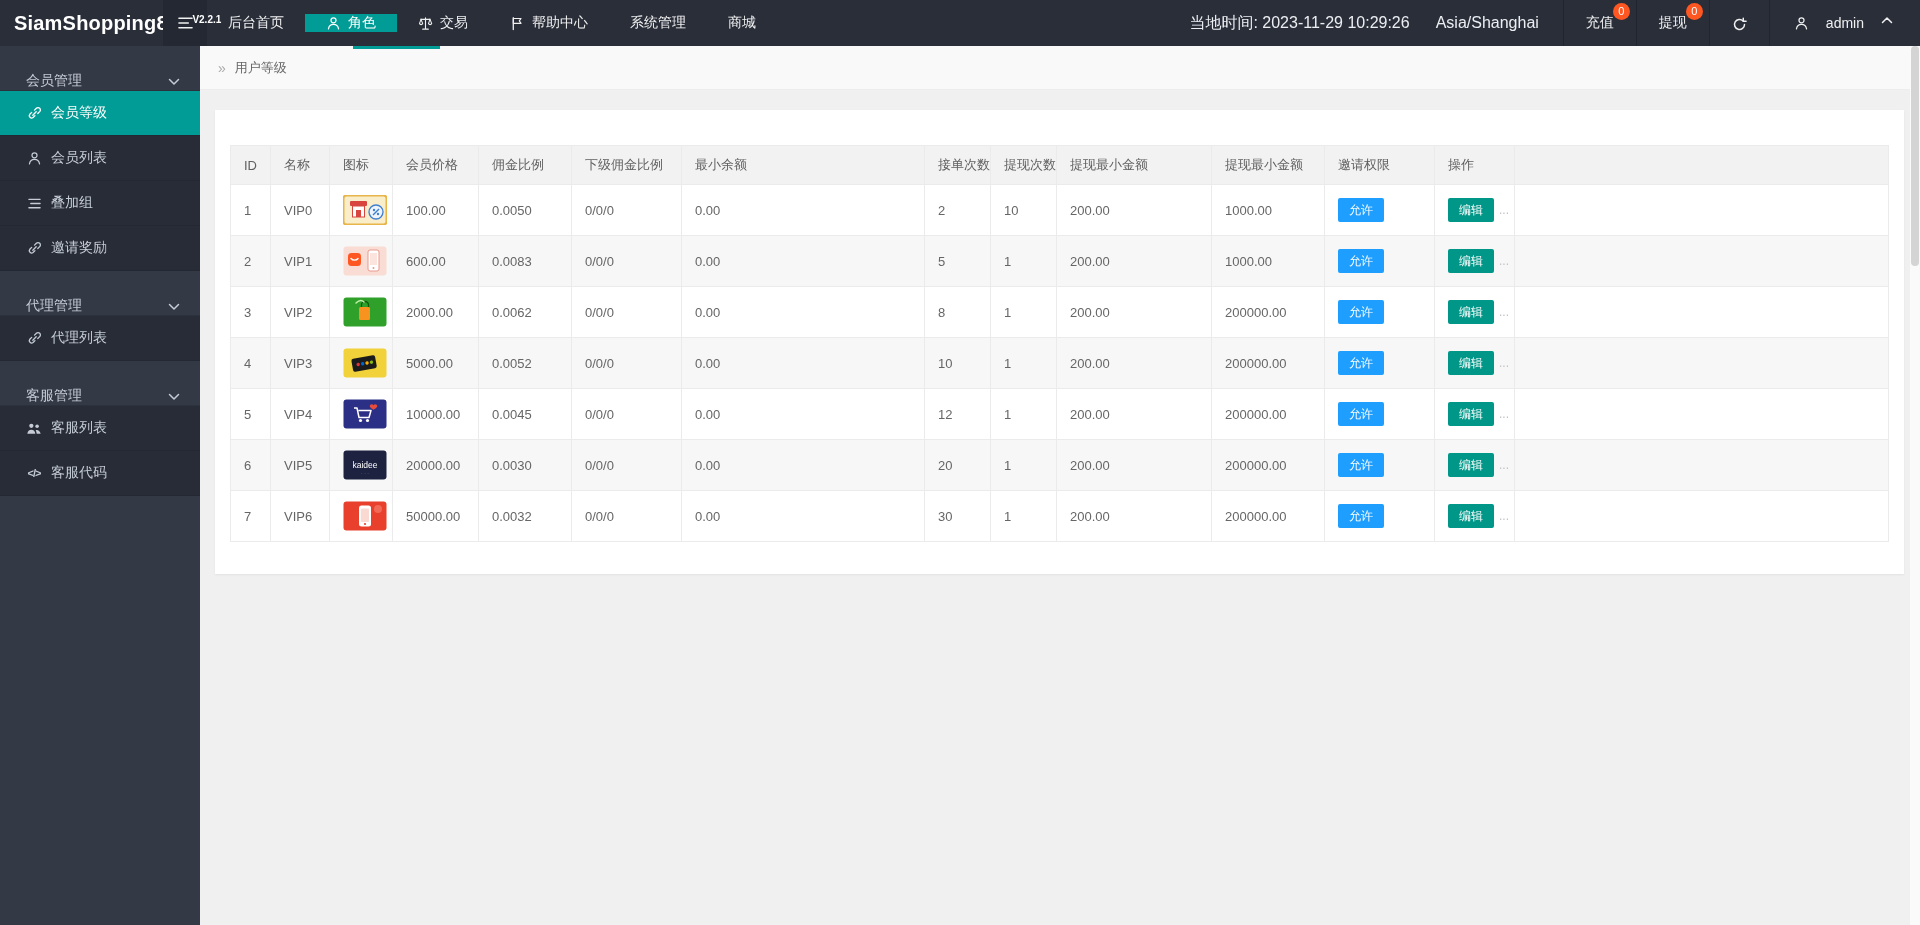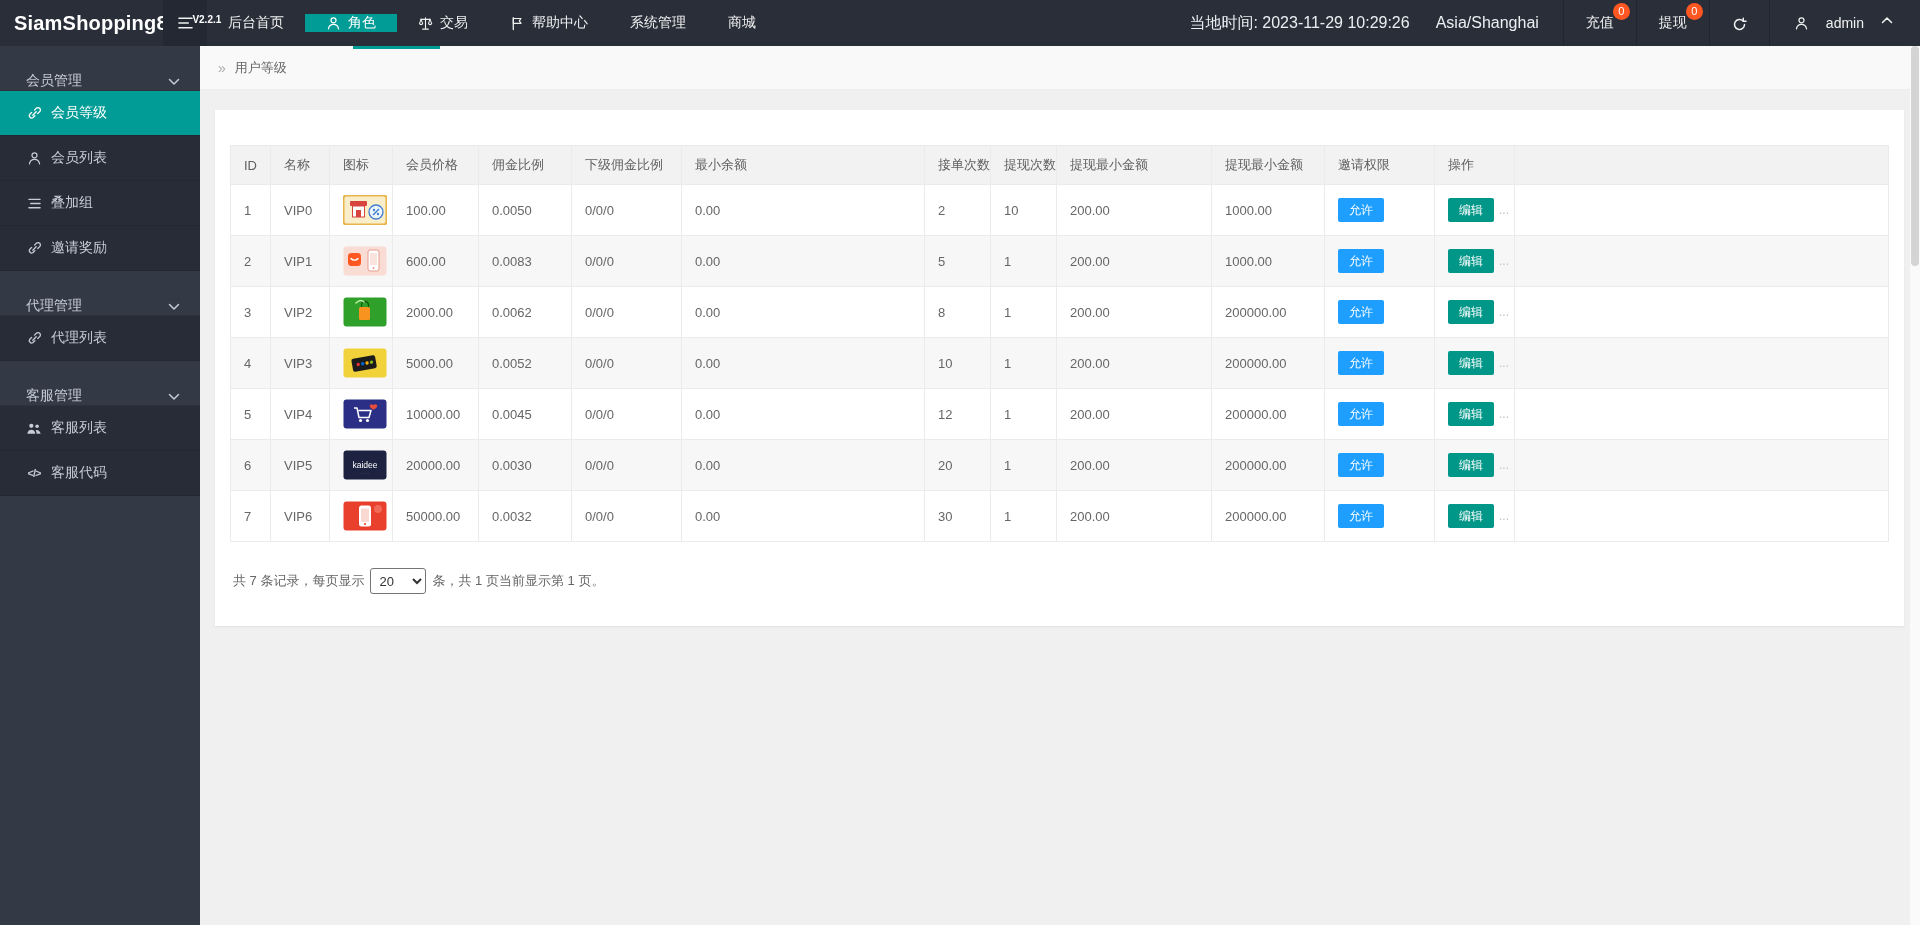--- a/index.html
+++ b/index.html
@@ -457,23 +457,18 @@
             <td>30</td>
             <td>1</td>
             <td>200.00</td>
             <td>200000.00</td>
             <td><button class="btn btn-allow">允许</button></td>
             <td><button class="btn btn-edit">编辑</button><span class="more-dots">...</span></td>
             <td></td>
           </tr>
         </tbody>
     </table>
-    <div class="pagination">
-      <span>共 7 条记录，每页显示</span>
-      <select class="page-size" id="page-size"><option>20</option></select>
-      <span>条，共 1 页当前显示第 1 页。</span>
-    </div>
   </div>
 </div>
 
 <div class="scrollbar-track">
   <div class="scrollbar-thumb"></div>
 </div>
 
 </body></html>

